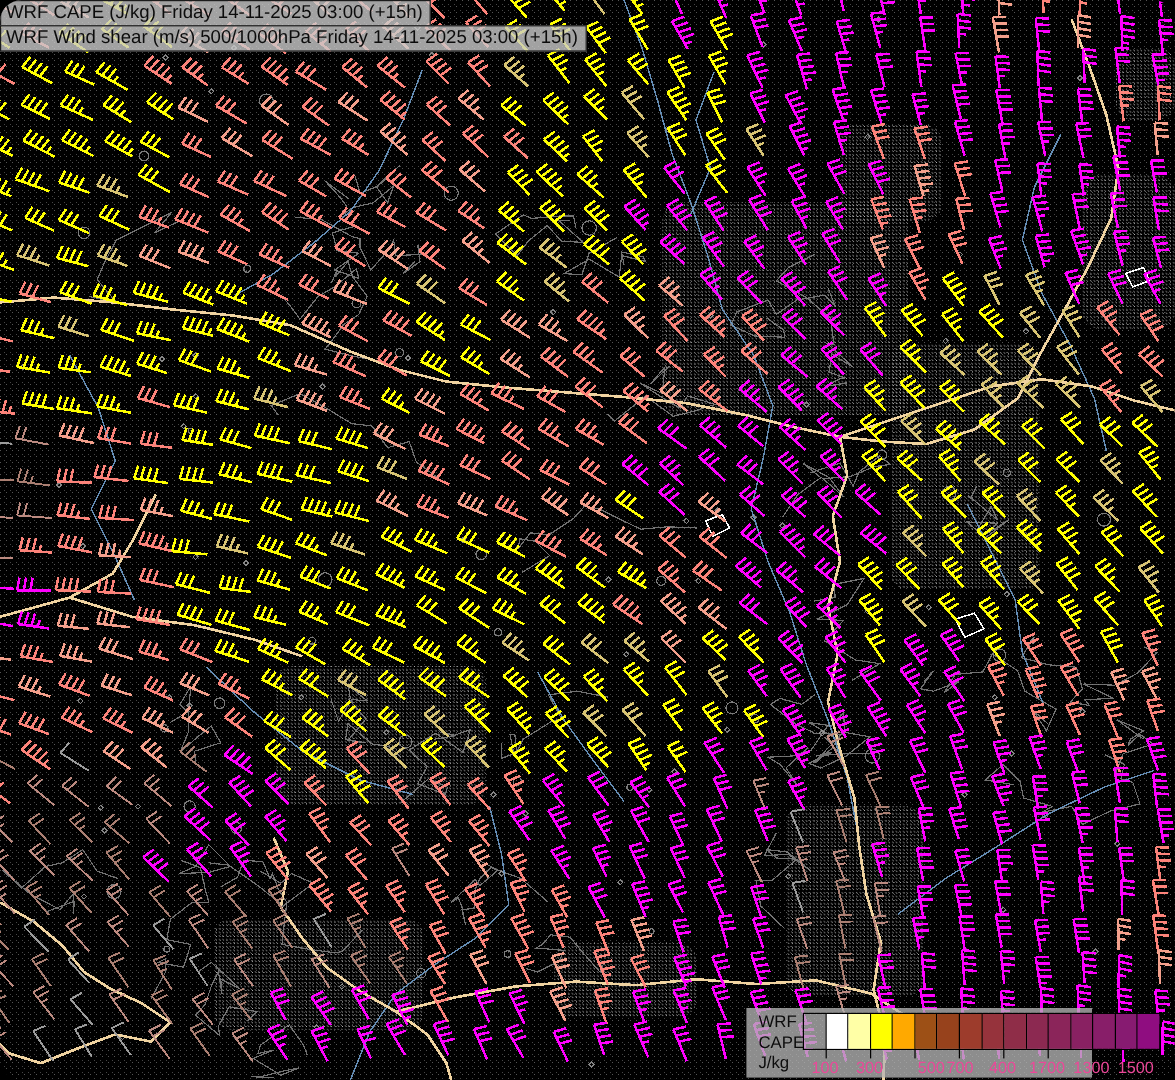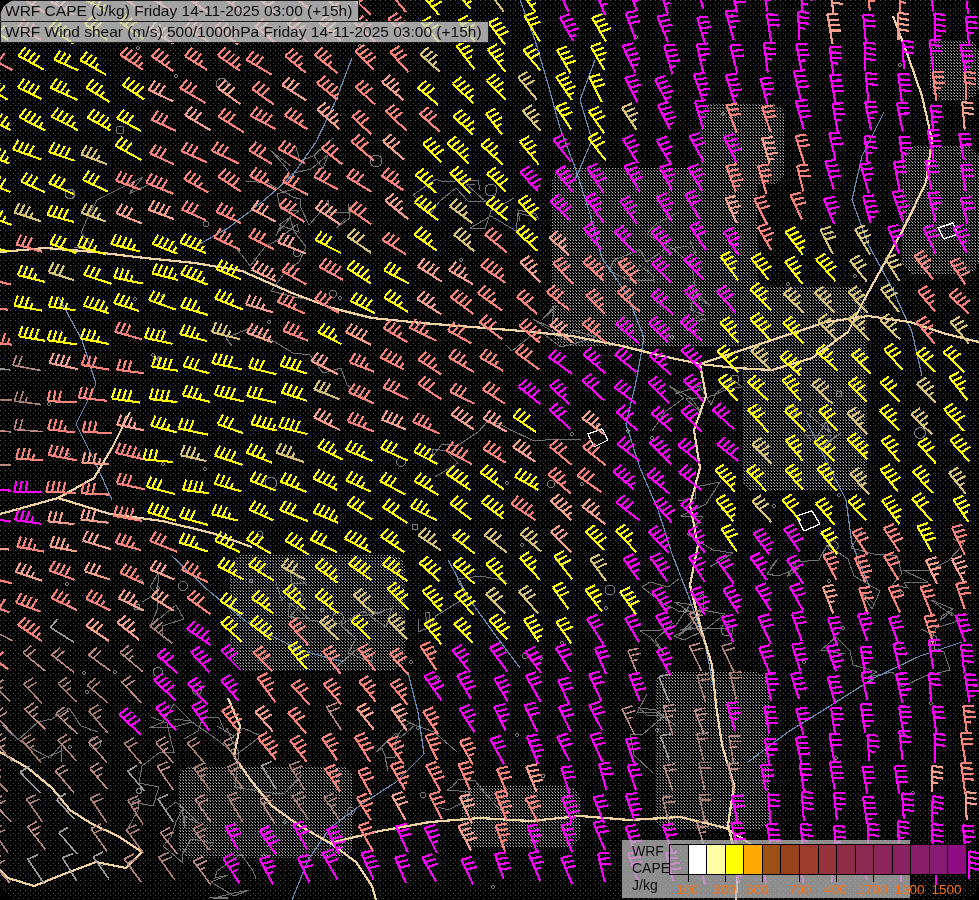--- a/index.html
+++ b/index.html
@@ -16,21 +16,21 @@
 
   .legend{position:absolute;left:622px;top:840px;width:288px;height:58px;z-index:5;
           background:rgba(181,181,181,0.78);}
   .legend-labels{position:absolute;left:10px;top:3px;color:#0c0c0c;font-size:14px;line-height:17px;}
   .legend-bar-area{position:absolute;left:47px;top:4px;width:306px;height:52px;}
   .legend-frame{position:absolute;left:0;top:0;width:296px;height:29px;border:1px solid #000;
                 display:flex;}
   .legend-cell{height:29px;box-sizing:border-box;border-right:1px solid #000;flex:1 1 auto;}
   .legend-cell:last-child{border-right:none;}
   .legend-tickmark{position:absolute;width:1px;height:8px;background:#000;top:30px;}
-  .legend-ticklabel{position:absolute;top:38px;transform:translateX(-50%);color:#f97316;
+  .legend-ticklabel{position:absolute;top:38px;transform:translateX(-50%);color:#ec4899;
                     font-size:13.5px;white-space:nowrap;}
 </style>
 </head>
 <body>
 
 <div class="stage">
   <div id="map-canvas">
       <svg xmlns="http://www.w3.org/2000/svg" width="979" height="900" viewBox="0 0 979 900" shape-rendering="crispEdges">
         <defs>
     <pattern id="dsparse" width="5" height="5" patternUnits="userSpaceOnUse">
@@ -1156,21 +1156,21 @@
           <div class="legend-cell" style="background:#892162;"></div>
           <div class="legend-cell" style="background:#881e69;"></div>
           <div class="legend-cell" style="background:#871b71;"></div>
           <div class="legend-cell" style="background:#8f0d80;"></div>
         </div>
         <div class="legend-tickmark" style="left:18.5px"></div>
         <div class="legend-ticklabel" style="left:18.5px">100</div>
         <div class="legend-tickmark" style="left:55.5px"></div>
         <div class="legend-ticklabel" style="left:55.5px">300</div>
         <div class="legend-tickmark" style="left:92.5px"></div>
-        <div class="legend-ticklabel" style="left:88px">500</div>
+        <div class="legend-ticklabel" style="left:107px">500</div>
         <div class="legend-tickmark" style="left:129.5px"></div>
         <div class="legend-ticklabel" style="left:131px">700</div>
         <div class="legend-tickmark" style="left:166.5px"></div>
         <div class="legend-ticklabel" style="left:166.5px">400</div>
         <div class="legend-tickmark" style="left:203.5px"></div>
         <div class="legend-ticklabel" style="left:203.5px">1700</div>
         <div class="legend-tickmark" style="left:240.5px"></div>
         <div class="legend-ticklabel" style="left:240.5px">1300</div>
         <div class="legend-tickmark" style="left:277.5px"></div>
         <div class="legend-ticklabel" style="left:277.5px">1500</div>

